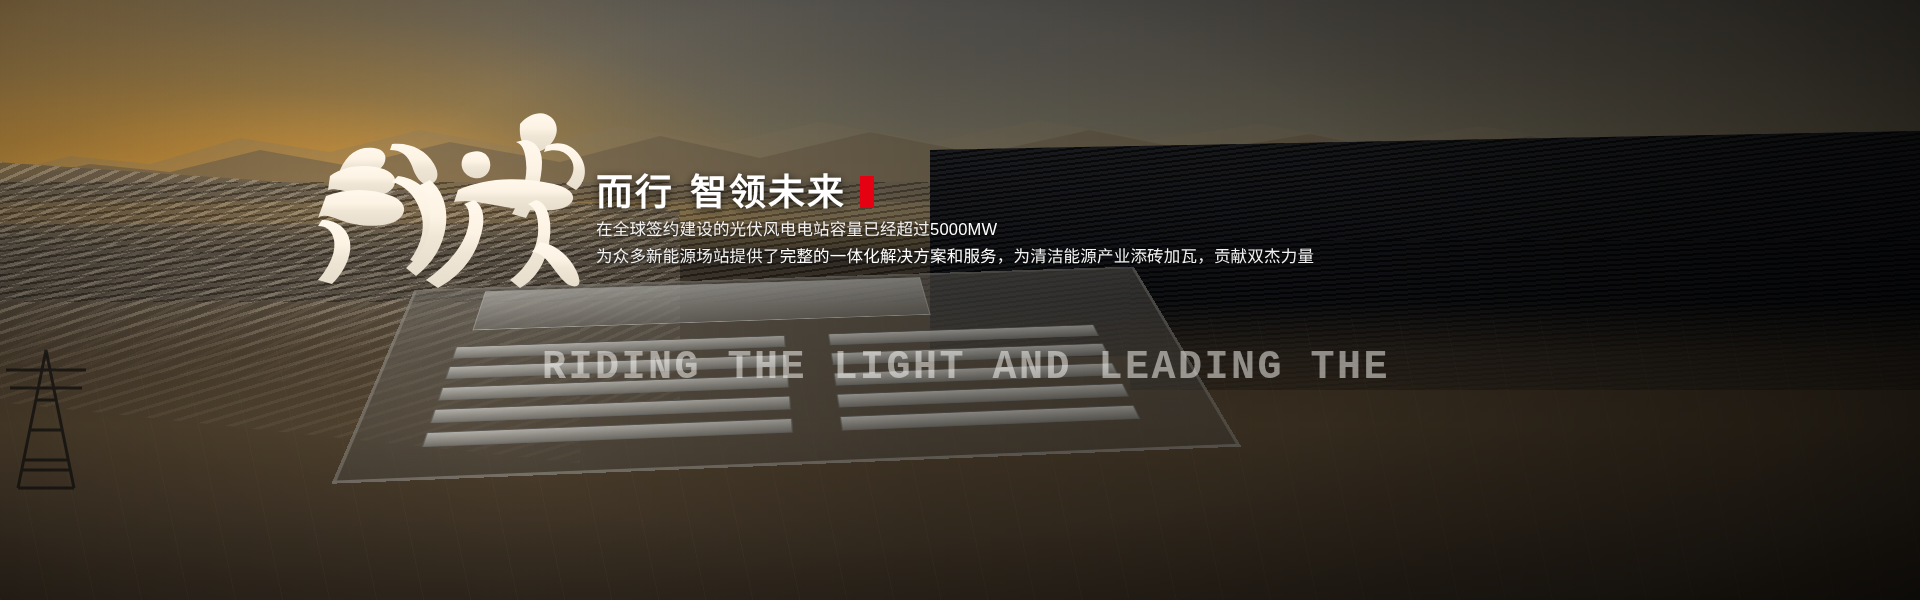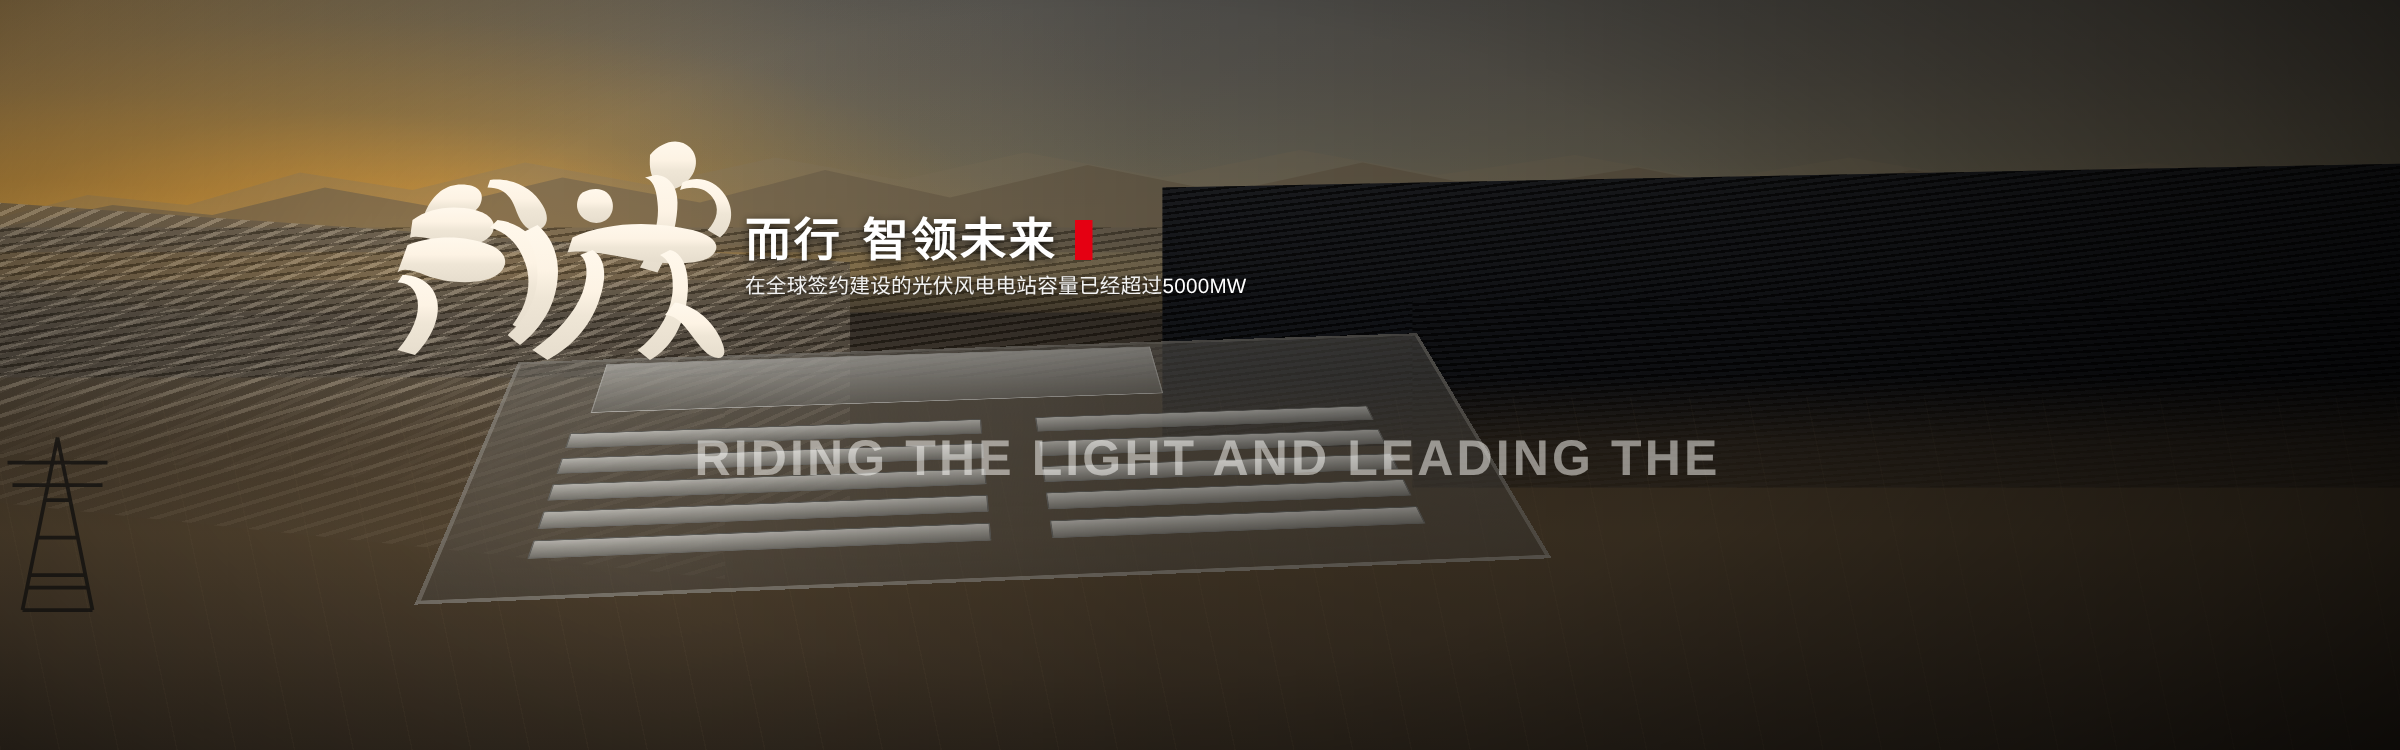--- a/index.html
+++ b/index.html
@@ -288,21 +288,21 @@
 
   
   .english {
     position: absolute;
     left: 0; top: 342px;
     width: 1920px;
     text-align: center;
     pointer-events: none;
   }
   .english div {
-    font-family: Liberation Sans, sans-serif;
+    font-family: Liberation Mono, monospace;
     font-size: 40px;
     font-weight: 700;
     letter-spacing: 2.5px;
     line-height: 1.28;
     color: rgba(235,233,228,0.55);
     text-shadow: 0 1px 2px rgba(0,0,0,0.35);
     mix-blend-mode: screen;
     padding-left: 12px;
   }
   .english .l2 { letter-spacing: 3.5px; }
@@ -424,20 +424,23 @@
       <div class="headline">
         <span>而行</span><span class="gap"></span><span>智领未来</span>
       </div>
       <div class="accent-block"></div>
     </div>
 
     <div class="subline">
       <span>在全球签约建设的光伏风电电站容量已经超过</span><b>5000MW</b><span></span>
     </div>
 
+    <div class="subline">
+      <span>为众多新能源场站提供了</span><b>完整的一体化解决方案和服务</b><span>，为清洁能源产业添砖加瓦，贡献双杰力量</span>
+    </div>
 
   </div>
 
   <div class="english">
     <div class="l1">RIDING THE LIGHT AND LEADING THE</div>
   </div>
 
 </div>
 
 </body></html>

